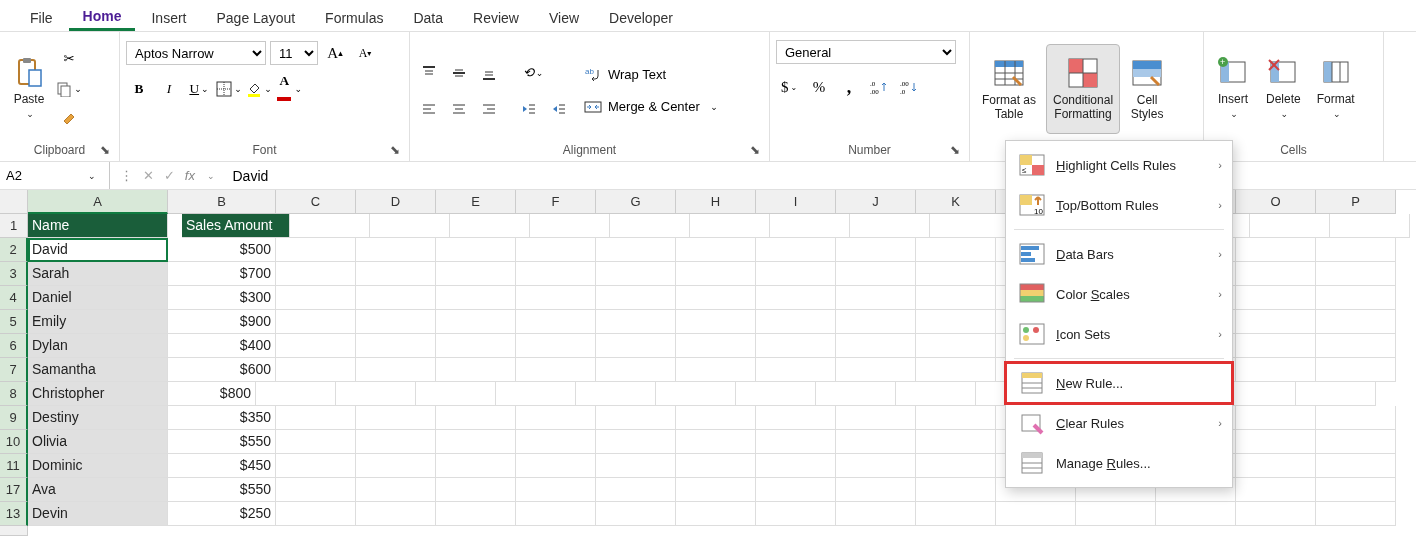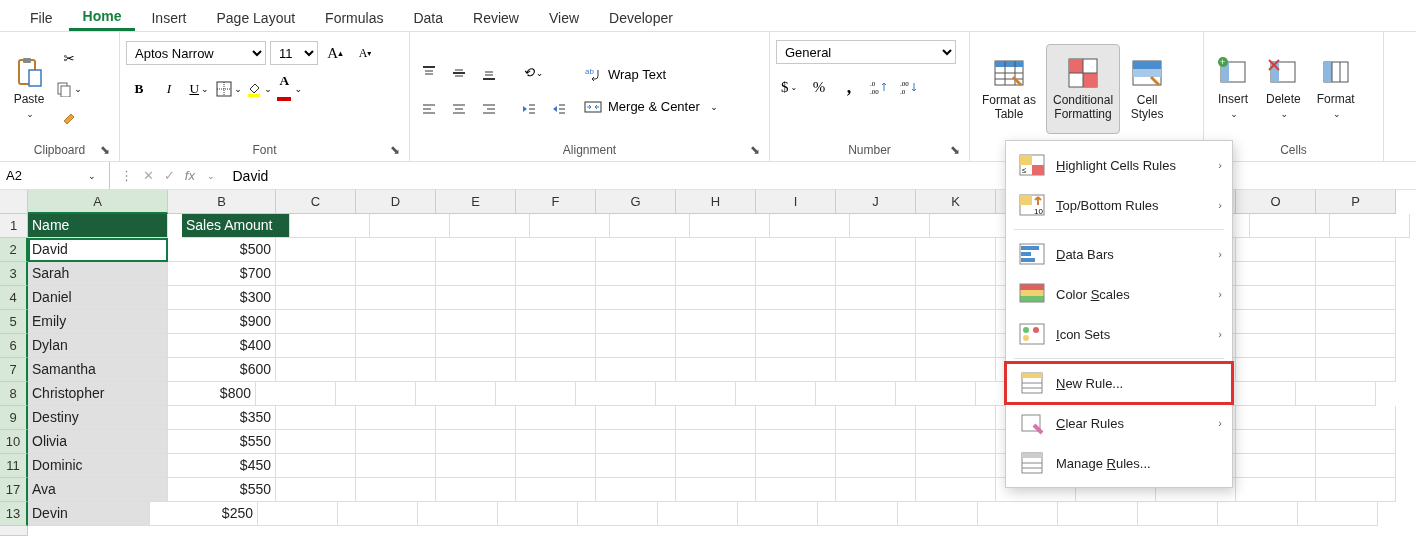--- a/index.html
+++ b/index.html
@@ -1,21 +1,21 @@
 <!DOCTYPE html>
 <html><head>
 <meta charset="utf-8">
 <style>
 * { box-sizing: border-box; margin: 0; padding: 0; }
 body { font-family: "Segoe UI", Arial, sans-serif; font-size: 13px; background: #fff; color: #222; overflow: hidden; width: 1416px; height: 552px; }
 
 
 .tabs { display: flex; padding: 4px 16px 0; gap: 2px; border-bottom: 1px solid #e0e0e0; height: 32px; }
 .tab { padding: 4px 14px; background: transparent; border: none; font-size: 14px; color: #333; cursor: pointer; }
-.tab.active { color: #15803d; font-weight: 600; border-bottom: 3px solid #107c41; }
+.tab.active { color: #4c1d95; font-weight: 600; border-bottom: 3px solid #107c41; }
 
 
 .ribbon { display: flex; height: 130px; border-bottom: 1px solid #e0e0e0; }
 .group { display: flex; flex-direction: column; border-right: 1px solid #e0e0e0; padding: 4px 6px 2px; position: relative; }
 .group-content { flex: 1; display: flex; align-items: center; gap: 4px; }
 .group-label { font-size: 12px; color: #555; text-align: center; padding: 2px 0; position: relative; }
 .group-label .dlg { position: absolute; right: 2px; top: 2px; width: 12px; height: 12px; cursor: pointer; }
 
 .big-btn { display: flex; flex-direction: column; align-items: center; justify-content: center; padding: 2px 6px; border: none; background: transparent; cursor: pointer; font-size: 12px; color: #222; min-width: 46px; height: 90px; border-radius: 4px; }
 .big-btn.open { background: #e6e6e6; border: 1px solid #bbb; }
@@ -643,21 +643,21 @@
             <div class="cell" style="width: 80px;"></div>
             <div class="cell" style="width: 80px;"></div>
             <div class="cell" style="width: 80px;"></div>
             <div class="cell" style="width: 80px;"></div>
             <div class="cell" style="width: 80px;"></div>
             <div class="cell" style="width: 80px;"></div>
             <div class="cell" style="width: 80px;"></div>
             <div class="cell" style="width: 80px;"></div>
           </div>
           <div class="cellrow">
-            <div class="cell sel" style="width: 122px;">Devin</div>
+            <div class="cell sel" style="width: 140px;">Devin</div>
             <div class="cell r" style="width: 108px;">$250</div>
             <div class="cell" style="width: 80px;"></div>
             <div class="cell" style="width: 80px;"></div>
             <div class="cell" style="width: 80px;"></div>
             <div class="cell" style="width: 80px;"></div>
             <div class="cell" style="width: 80px;"></div>
             <div class="cell" style="width: 80px;"></div>
             <div class="cell" style="width: 80px;"></div>
             <div class="cell" style="width: 80px;"></div>
             <div class="cell" style="width: 80px;"></div>

